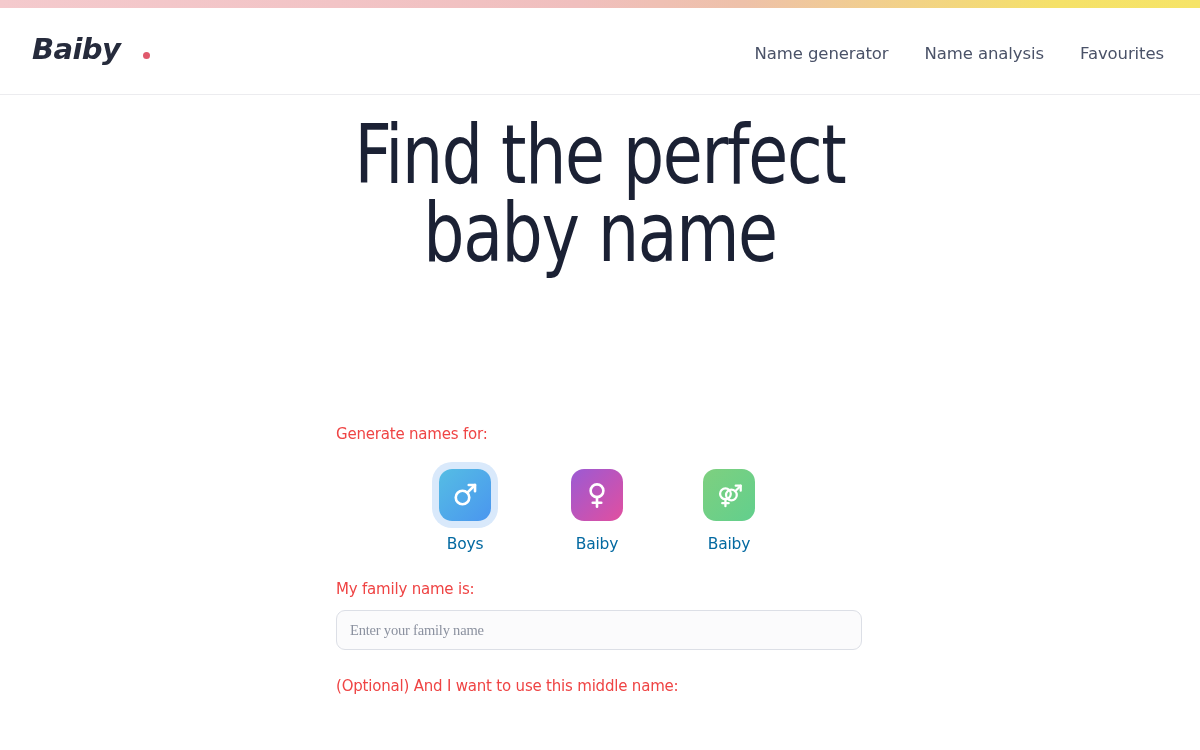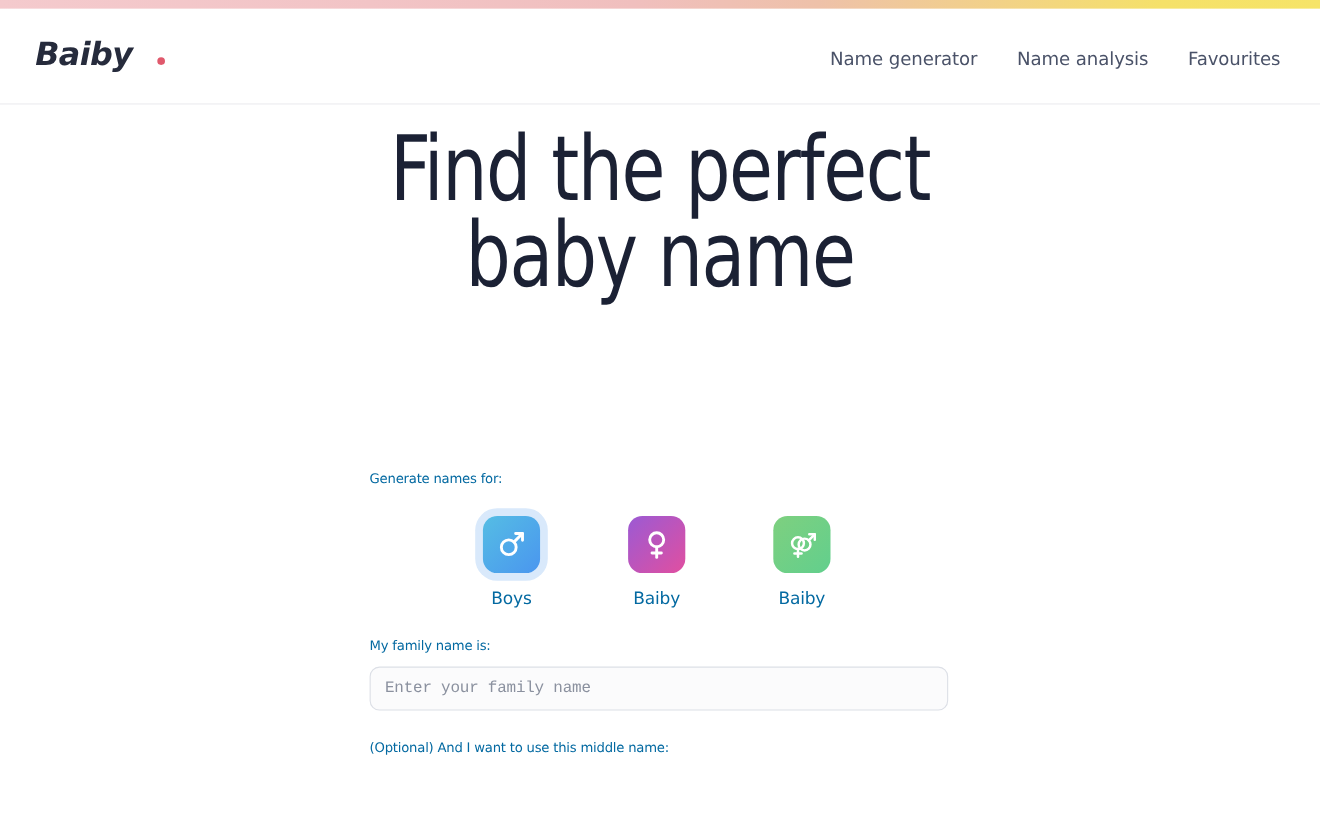--- a/index.html
+++ b/index.html
@@ -117,22 +117,22 @@
   
   .form-area {
     position: absolute;
     top: 424px;
     left: 336px;
     width: 528px;
   }
 
   .field-label {
     font-family: "DejaVu Sans", sans-serif;
-    font-size: 12px;
-    color: #0369a1;
+    font-size: 15px;
+    color: #ef4444;
     letter-spacing: -0.2px;
     white-space: nowrap;
   }
 
   .gender-row {
     display: flex;
     gap: 66px;
     margin-top: 26px;
     padding-left: 96px;
   }
@@ -175,21 +175,21 @@
   .field-block .field-label { display: block; margin-bottom: 12px; }
 
   .text-input {
     display: block;
     width: 526px;
     height: 40px;
     padding: 0 13px;
     border: 1px solid #dcdfe6;
     border-radius: 9px;
     background: #fbfbfc;
-    font-family: Liberation Mono, monospace;
+    font-family: Liberation Serif, serif;
     font-size: 14.5px;
     color: #20273a;
     outline: none;
     letter-spacing: -0.2px;
   }
   .text-input::placeholder { color: #8b919f; }
 </style>
 </head>
 <body>
 

